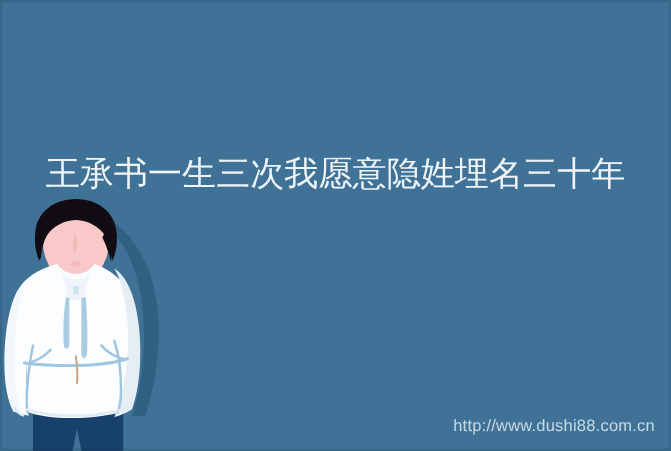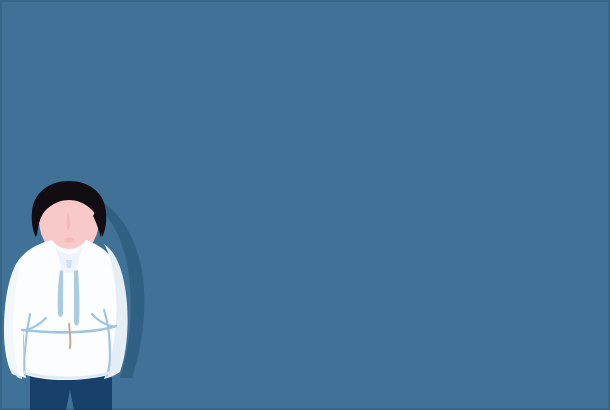--- a/index.html
+++ b/index.html
@@ -150,16 +150,18 @@
         <path d="M92 136 C98 143 106 147 114 149" stroke="#9fc6e0" stroke-width="2.2" fill="none" stroke-linecap="round"></path>
 
         <path d="M69 146 C70 154 71 162 70 170" stroke="#c9a98f" stroke-width="2" fill="none" stroke-linecap="round"></path>
 
         <path d="M24 194 C48 202 86 202 112 194" stroke="#dfeaf3" stroke-width="2.4" fill="none"></path>
         <path d="M13 192 C15 196 18 199 22 200" stroke="#dfeaf3" stroke-width="2" fill="none"></path>
       </g>
     </svg>
   </div>
 
+  <div id="headline">王承书一生三次我愿意隐姓埋名三十年</div>
 
+  <div id="watermark">http://www.dushi88.com.cn</div>
 
   <div id="edge-frame"></div>
 </div>
 
 </body></html>

